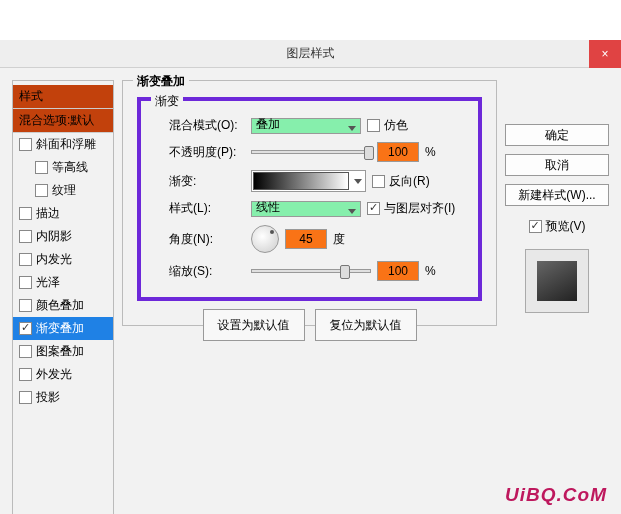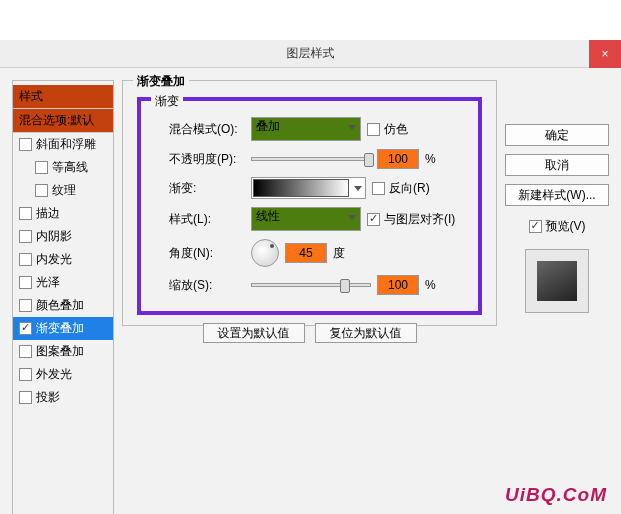--- a/index.html
+++ b/index.html
@@ -18,31 +18,31 @@
 .ck { width: 13px; height: 13px; border: 1px solid #888; background: #fff; display: inline-block; position: relative; }
 .ck.checked::after { content: "✓"; position: absolute; top: -2px; left: 1px; font-size: 11px; color: #333; }
 .style-list li.selected .ck.checked::after { color: #333; }
 .center-col { flex: 1; }
 .center-fs { border: 1px solid #bbb; padding: 10px 14px 14px 14px; position: relative; height: 246px; }
 .center-fs .fs-title { position: absolute; top: -8px; left: 10px; background: #f2f2f2; padding: 0 4px; font-weight: bold; }
 .inner-fs { border: 4px solid #6d28d9; padding: 16px 12px 16px 28px; margin-top: 6px; position: relative; }
 .inner-fs .fs-title2 { position: absolute; top: -8px; left: 10px; background: #f2f2f2; padding: 0 4px; }
 .row { display: flex; align-items: center; margin-bottom: 8px; gap: 6px; }
 .row .lbl { width: 76px; text-align: left; }
-.select { border: 1px solid #999; background: #4d7c0f; height: 24px; padding: 0 18px 0 4px; position: relative; display: inline-flex; align-items: flex-start; min-width: 110px; }
+.select { border: 1px solid #999; background: #86efac; height: 16px; padding: 0 18px 0 4px; position: relative; display: inline-flex; align-items: flex-end; min-width: 110px; }
 .select::after { content: ""; position: absolute; right: 4px; top: 7px; border-left: 4px solid transparent; border-right: 4px solid transparent; border-top: 5px solid #555; }
 .slider-track { height: 4px; background: #e0e0e0; border: 1px solid #999; width: 120px; position: relative; }
 .slider-thumb { position: absolute; top: -5px; width: 10px; height: 14px; background: #ddd; border: 1px solid #777; border-radius: 2px; }
 .num-input { width: 42px; height: 20px; border: 1px solid #999; background: #f97316; text-align: center; }
 .gradient-swatch { width: 96px; height: 18px; border: 1px solid #555; background: linear-gradient(90deg, #000 0%, #fff 100%); display: inline-block; position: relative; }
 .gradient-swatch::after { content: ""; position: absolute; right: -14px; top: 6px; border-left: 4px solid transparent; border-right: 4px solid transparent; border-top: 5px solid #555; }
 .gradient-wrap { display: inline-flex; align-items: center; border: 1px solid #999; background: #fff; padding: 1px 16px 1px 1px; }
 .dial { width: 28px; height: 28px; border: 1px solid #999; border-radius: 50%; background: radial-gradient(circle at 40% 40%, #fff, #ccc); position: relative; }
 .dial::after { content: ""; position: absolute; width: 4px; height: 4px; background: #555; border-radius: 50%; left: 18px; top: 4px; }
-.btn { border: 1px solid #999; background: #f8f8f8; height: 20px; padding: 0 14px; cursor: pointer; }
+.btn { border: 1px solid #999; background: #f8f8f8; height: 32px; padding: 0 14px; cursor: pointer; }
 .btn-row { display: flex; justify-content: center; gap: 10px; margin-top: 8px; }
 .right-col { width: 104px; display: flex; flex-direction: column; gap: 8px; align-items: stretch; margin-top: 44px; }
 .right-btn { border: 1px solid #999; background: #fdfdfd; height: 22px; display: flex; align-items: center; justify-content: center; cursor: pointer; }
 .preview-wrap { display: flex; align-items: center; gap: 4px; justify-content: center; margin-top: 4px; }
 .preview-box { width: 64px; height: 64px; border: 1px solid #aaa; background: #e8e8e8; display: flex; align-items: center; justify-content: center; margin-top: 6px; align-self: center; }
 .preview-inner { width: 40px; height: 40px; background: linear-gradient(150deg, #666 0%, #222 100%); }
 .watermark { position: absolute; right: 14px; bottom: 8px; font-size: 19px; font-weight: bold; color: #be185d; font-style: italic; letter-spacing: 1px; }
 .cklabel { display: inline-flex; align-items: center; gap: 4px; }
 </style>
 </head>

